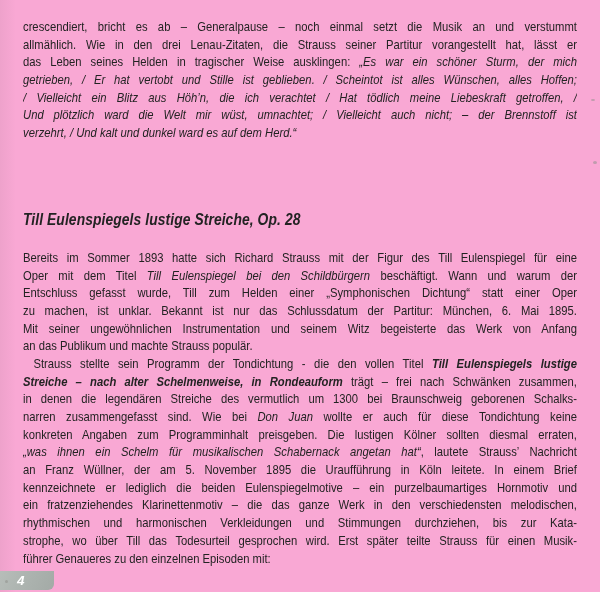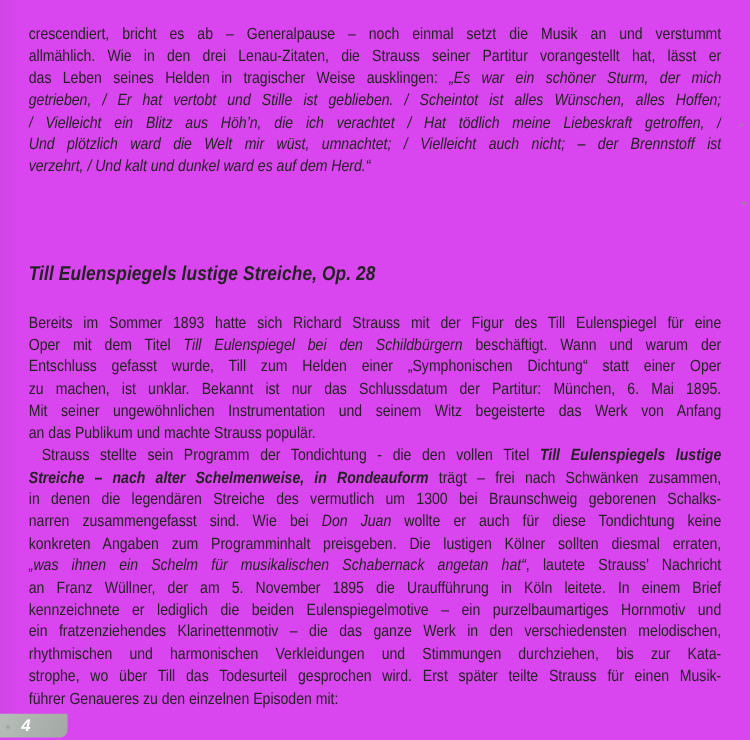--- a/index.html
+++ b/index.html
@@ -1,21 +1,21 @@
 <!DOCTYPE html>
 <html><head>
 <meta charset="utf-8">
 <style>
   html,body{margin:0;padding:0;}
   body{
     width:600px;height:592px;position:relative;overflow:hidden;
     background:#fbfbf8;color:#232323;
     font-family:"Liberation Sans", sans-serif;
   }
-  .page{position:absolute;inset:0;background:#d946ef;}
+  .page{position:absolute;inset:0;background:#f9a8d4;}
   .scan-shade-left{
     position:absolute;left:0;top:0;bottom:0;width:16px;
     background:linear-gradient(to right, rgba(60,60,58,0.06), rgba(60,60,58,0));
     pointer-events:none;
   }
   .content{
     position:absolute;left:23px;top:0;width:640px;
     transform:scaleX(0.8656);transform-origin:left top;
     font-size:13px;line-height:17.7px;
   }

